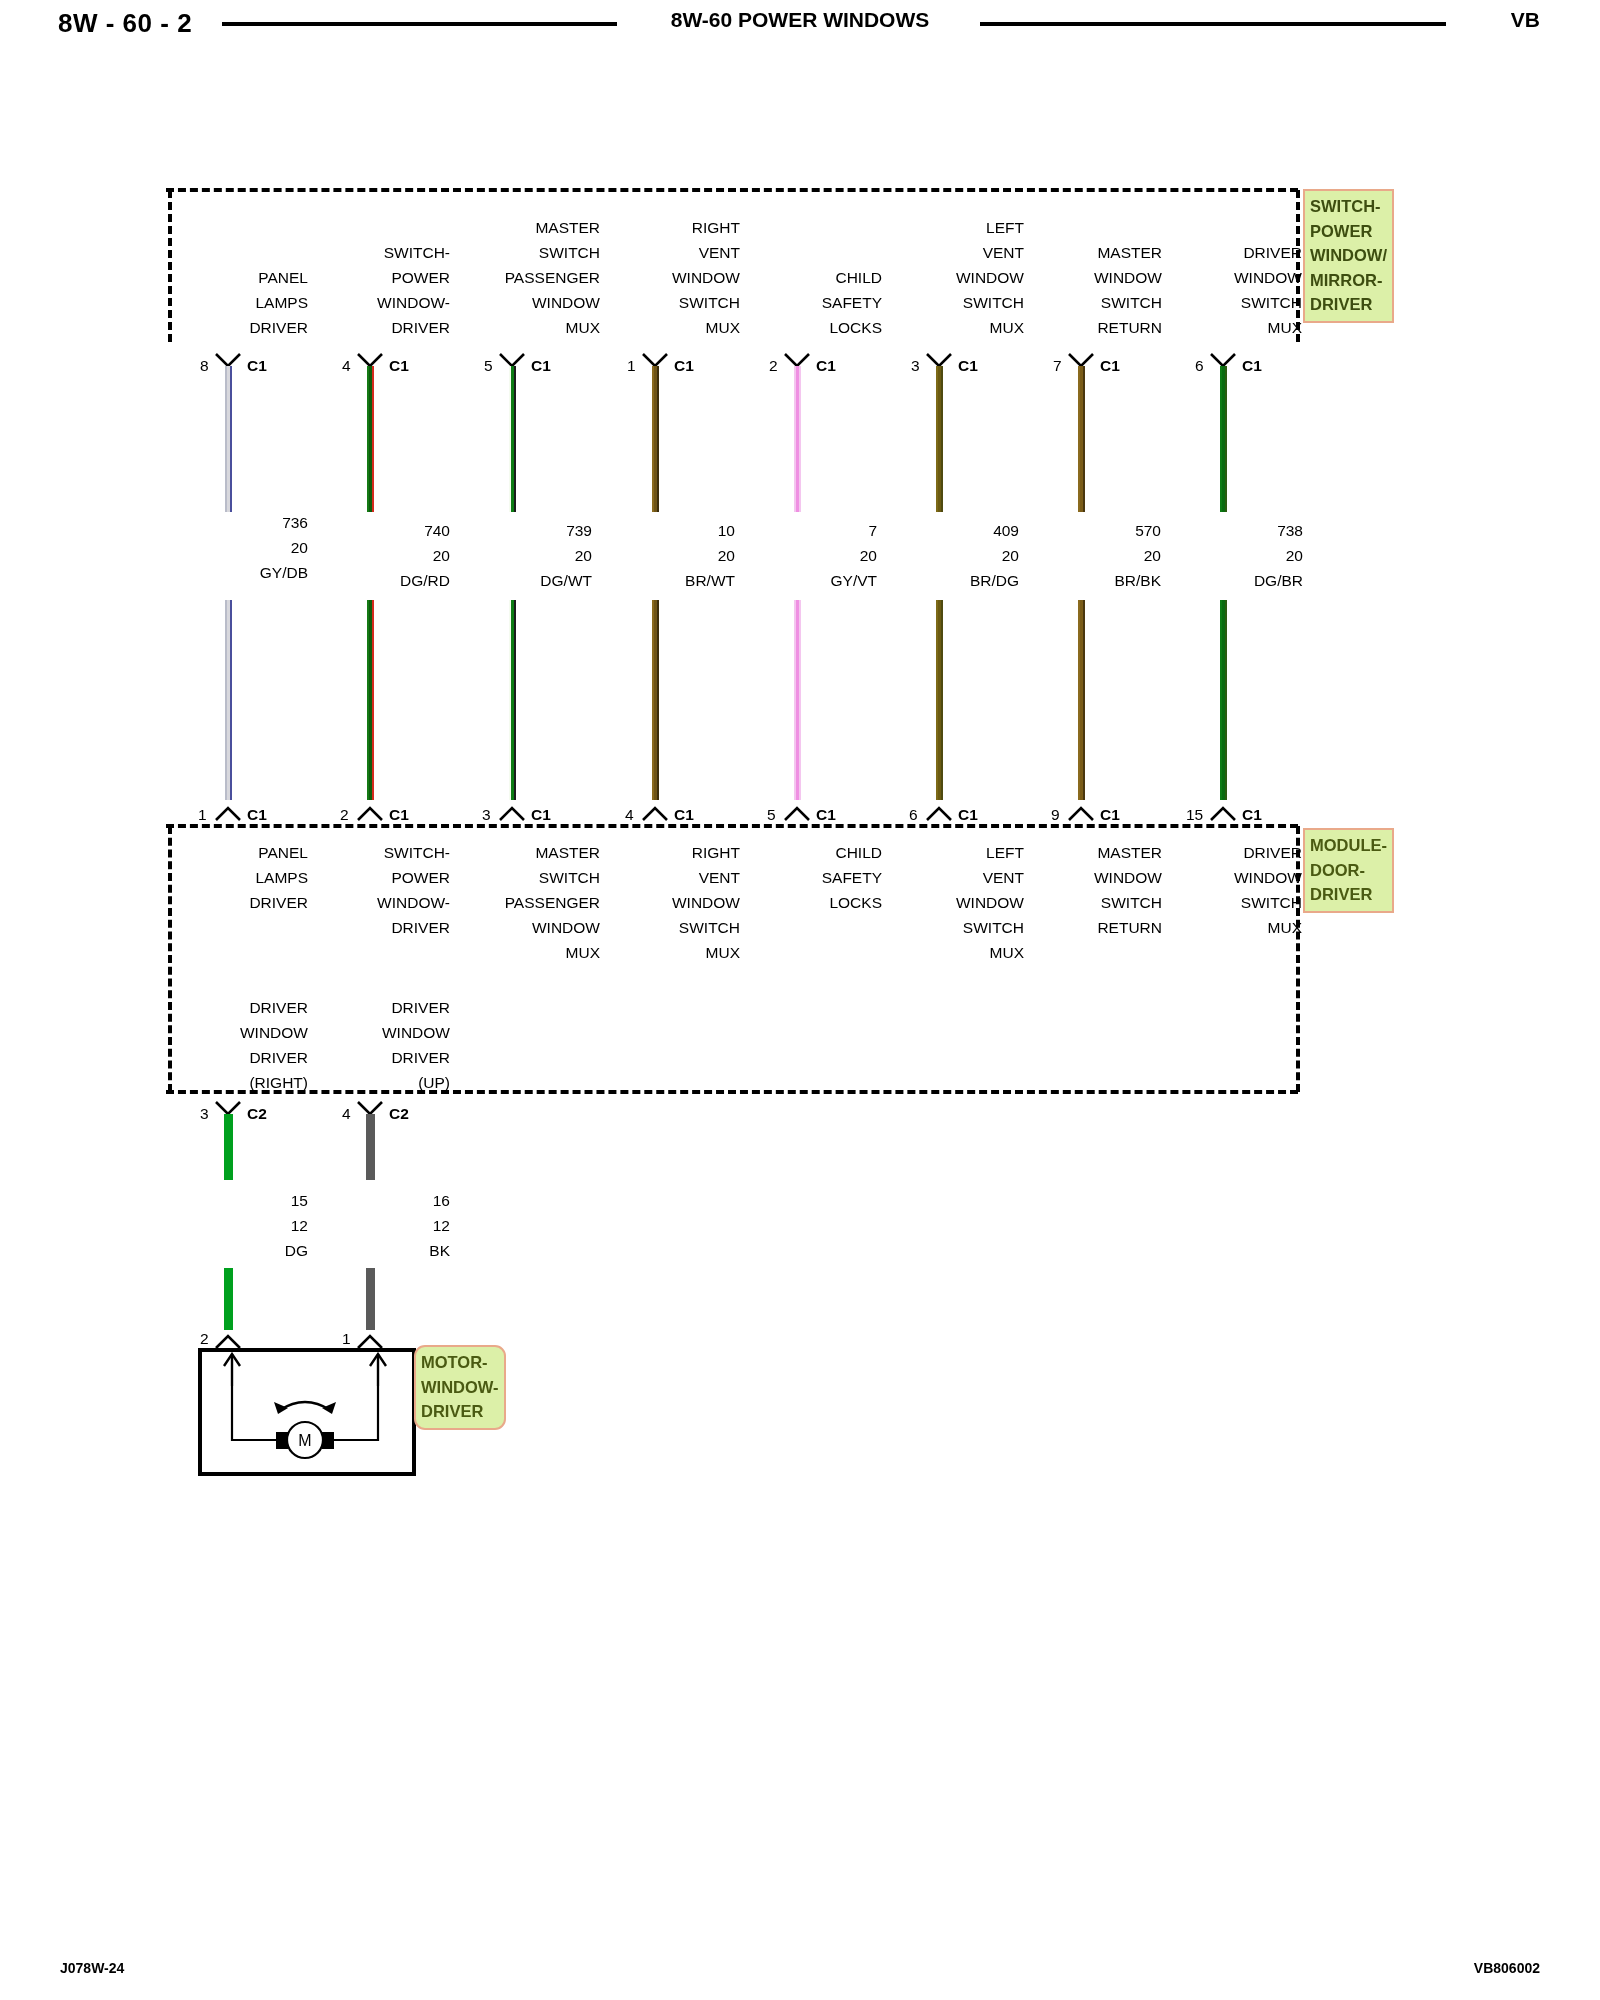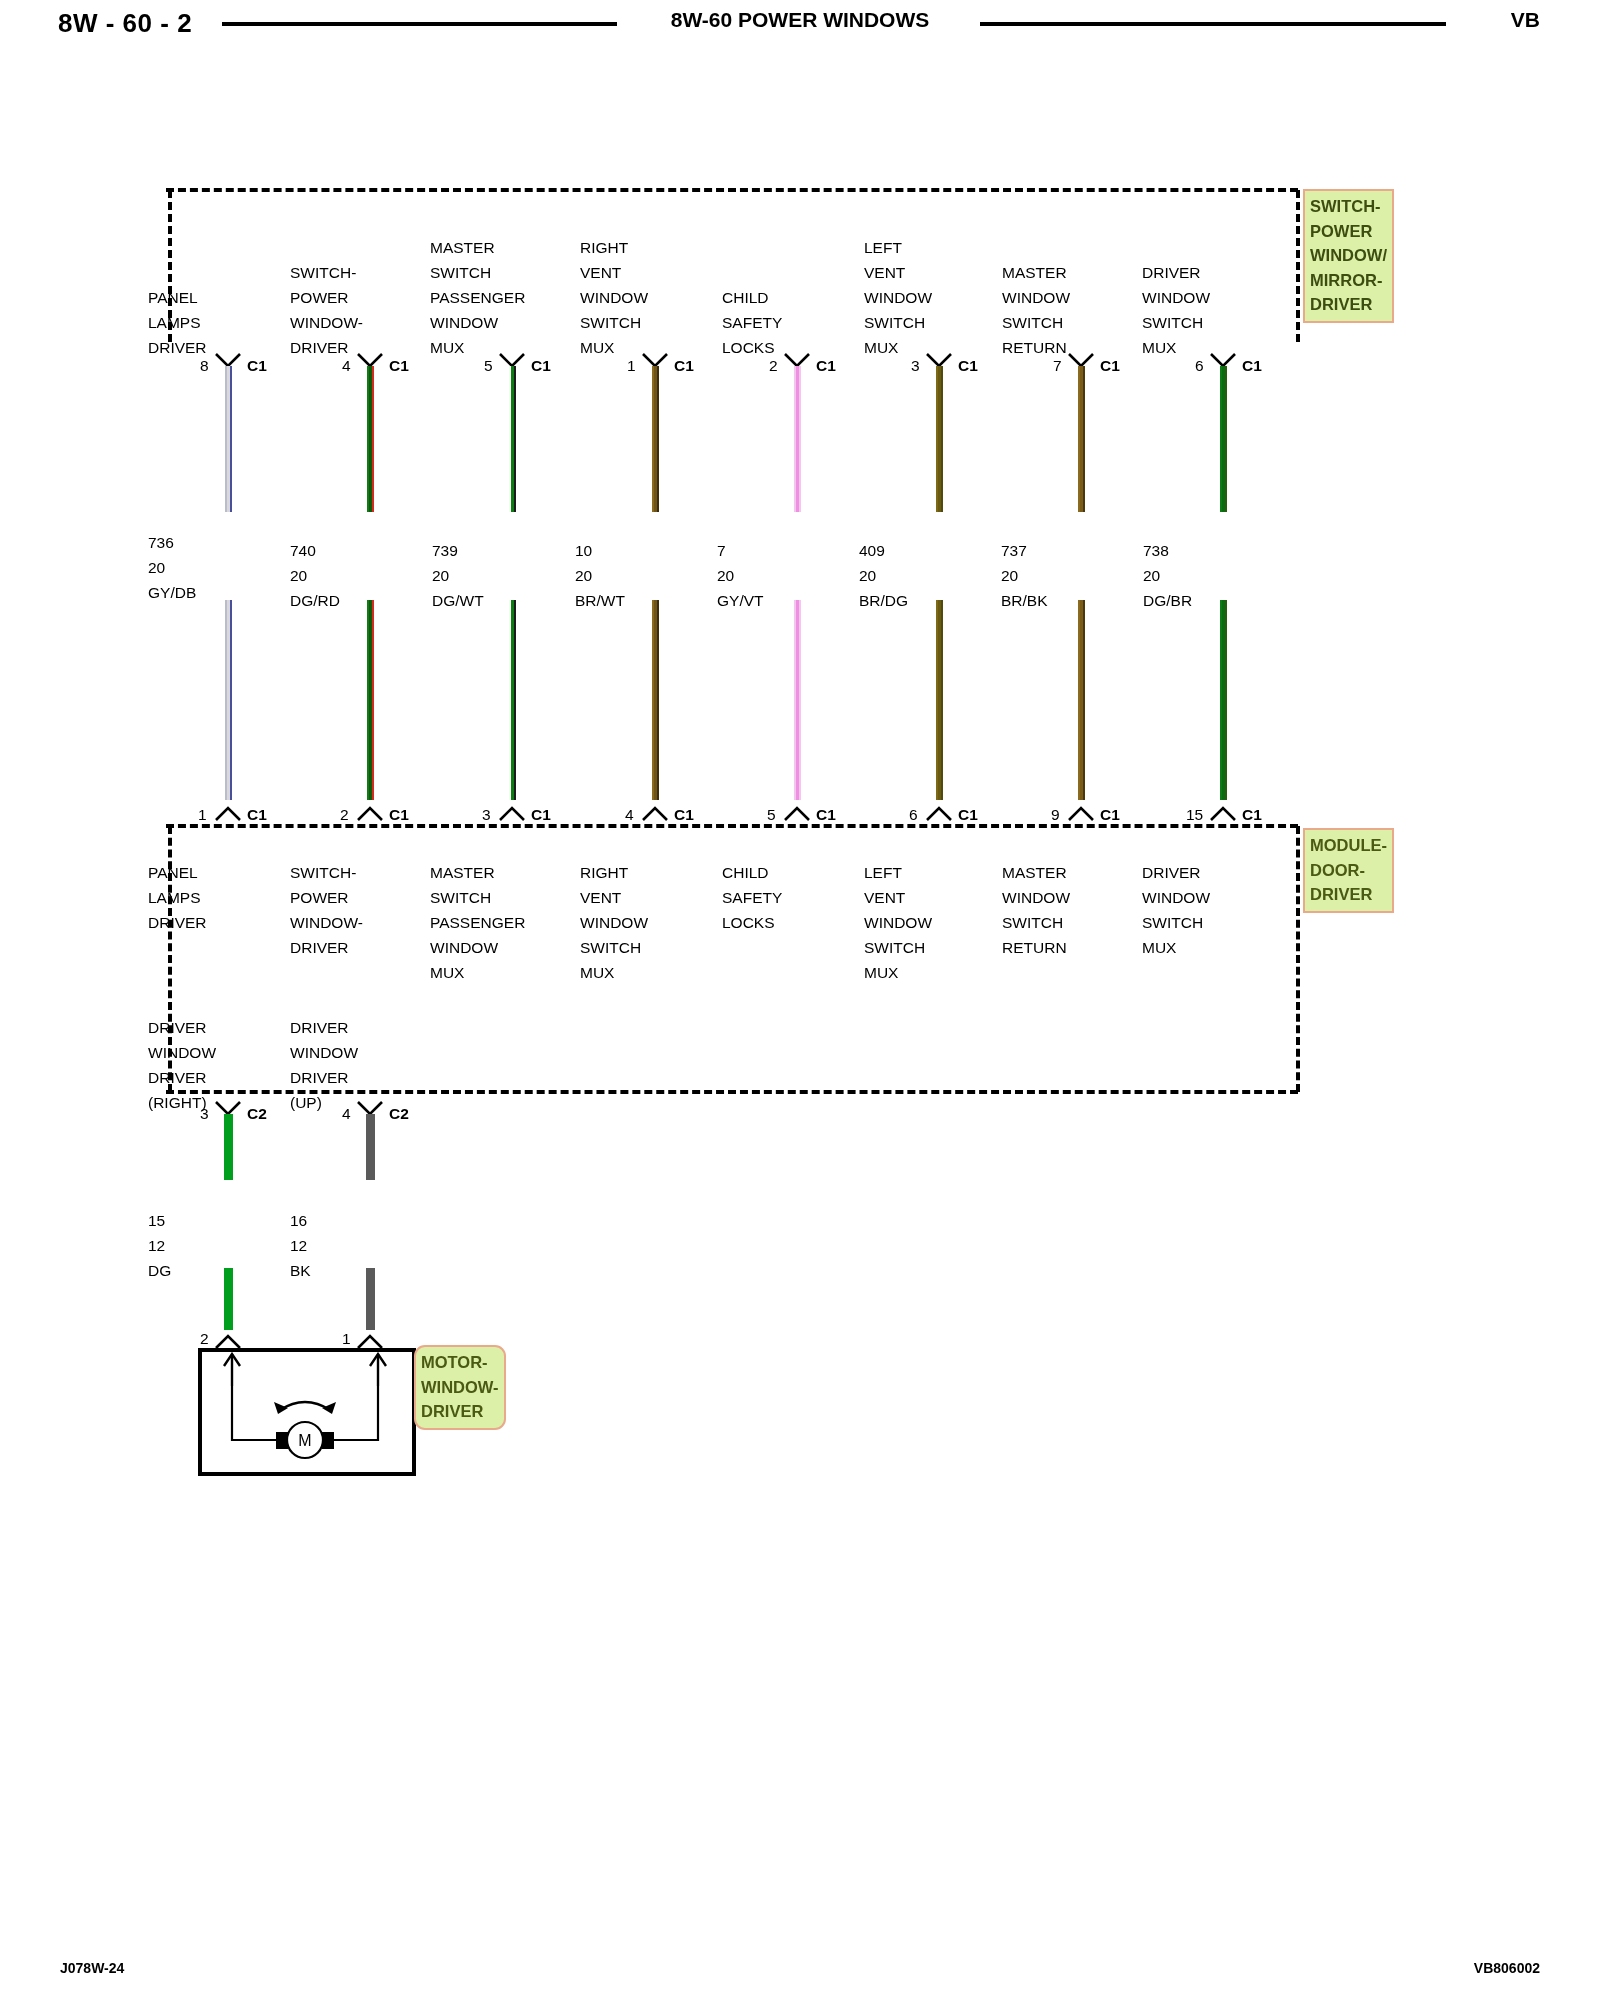--- a/index.html
+++ b/index.html
@@ -24,21 +24,21 @@
 
   
   .foot-left{position:absolute;left:60px;top:1960px;font-size:14px;font-weight:bold;}
   .foot-right{position:absolute;right:60px;top:1960px;font-size:14px;font-weight:bold;}
 
   
   .dash-h{position:absolute;height:0;border-top:4px dashed #000;}
   .dash-v{position:absolute;width:0;border-left:4px dashed #000;}
 
   
-  .lbl{position:absolute;font-size:15.5px;line-height:25px;text-align:left;white-space:nowrap;margin-top:20px;}
+  .lbl{position:absolute;font-size:15.5px;line-height:25px;text-align:right;white-space:nowrap;}
   .lbl div{height:25px;}
 
   
   .conn{position:absolute;width:60px;height:26px;}
   .conn svg{display:block;}
   .pin{position:absolute;font-size:15.5px;}
   .cid{position:absolute;font-size:15.5px;font-weight:bold;}
 
   
   .wire{position:absolute;width:7px;}
@@ -268,21 +268,21 @@
     <div>7</div>
     <div>20</div>
     <div>GY/VT</div>
   </div>
   <div class="lbl" style="left:859px;top:518px;width:160px;">
     <div>409</div>
     <div>20</div>
     <div>BR/DG</div>
   </div>
   <div class="lbl" style="left:1001px;top:518px;width:160px;">
-    <div>737</div>
+    <div>570</div>
     <div>20</div>
     <div>BR/BK</div>
   </div>
   <div class="lbl" style="left:1143px;top:518px;width:160px;">
     <div>738</div>
     <div>20</div>
     <div>DG/BR</div>
   </div>
 
   <div class="wire" style="left:225px;top:600px;height:200px;">

